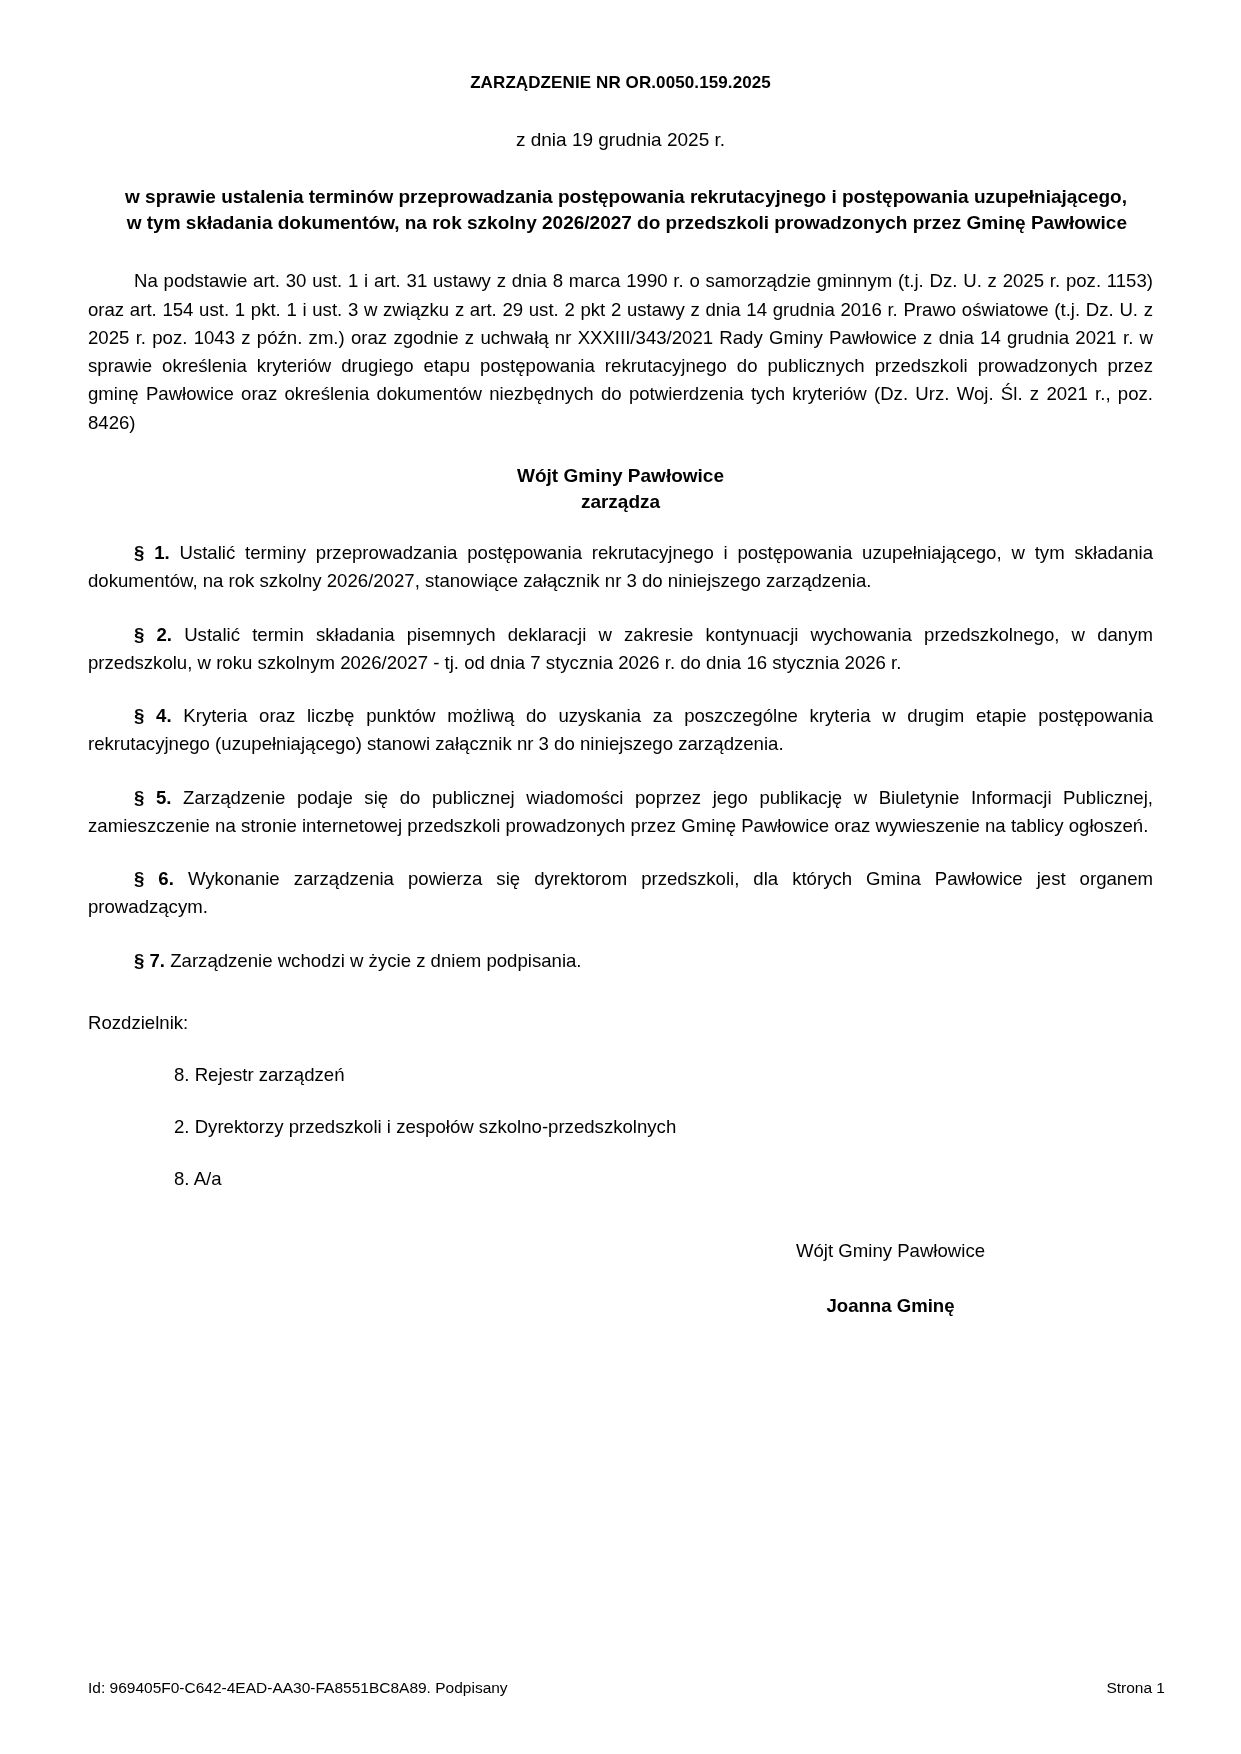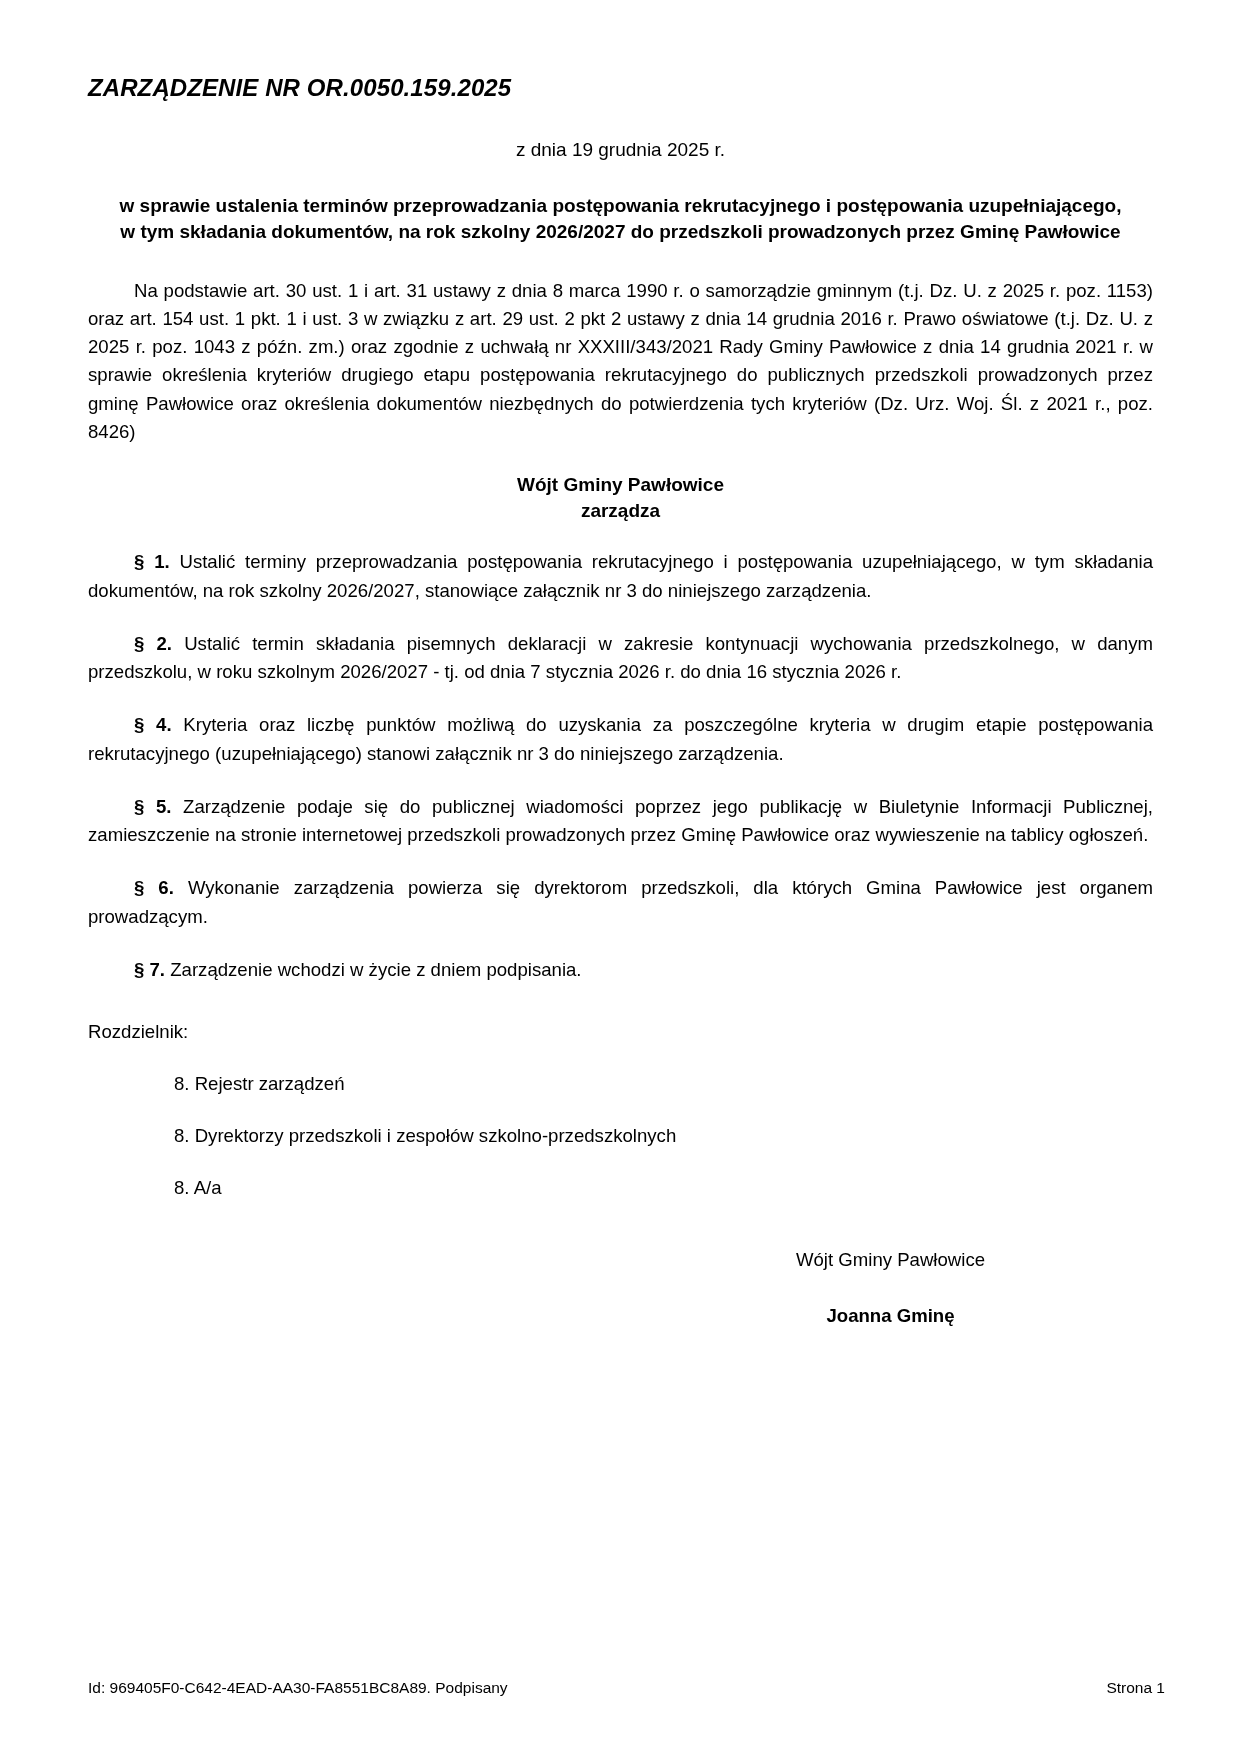--- a/index.html
+++ b/index.html
@@ -15,37 +15,37 @@
     position: relative;
     width: 1241px;
     height: 1754px;
     margin: 0 auto;
     background: #ffffff;
     box-sizing: border-box;
     padding: 72px 88px 0 88px;
     overflow: hidden;
   }
   .doc-title {
+    text-align: center;
     font-weight: bold;
-    font-size: 24px;
+    font-size: 17px;
     line-height: 1.32;
     letter-spacing: 0.1px;
-    font-style: italic;
   }
   .doc-title .line {
     display: block;
   }
   .doc-date {
     text-align: center;
     font-size: 19px;
     margin-top: 34px;
     line-height: 1.3;
   }
   .doc-subject {
-    text-align: center;
+    text-align: right;
     font-weight: bold;
     font-size: 19px;
     line-height: 1.35;
     margin-top: 31px;
     padding: 0 26px;
   }
   .preamble {
     text-align: justify;
     text-justify: inter-word;
     font-size: 18.6px;
@@ -148,21 +148,21 @@
   <p class="para"><span class="marker">§ 5.</span> <span>Zarządzenie podaje się do publicznej wiadomości poprzez jego publikację w Biuletynie Informacji Publicznej, zamieszczenie na stronie internetowej przedszkoli prowadzonych przez Gminę Pawłowice oraz wywieszenie na tablicy ogłoszeń.</span></p>
 
   <p class="para"><span class="marker">§ 6.</span> <span>Wykonanie zarządzenia powierza się dyrektorom przedszkoli, dla których Gmina Pawłowice jest organem prowadzącym.</span></p>
 
   <p class="para"><span class="marker">§ 7.</span> <span>Zarządzenie wchodzi w życie z dniem podpisania.</span></p>
 
   <div class="rozdzielnik-label">Rozdzielnik:</div>
 
   <ul class="rozdzielnik-list">
     <li>8. Rejestr zarządzeń</li>
-    <li>8. Dyrektorzy przedszkoli i zespołów szkolno-przedszkolnych</li>
+    <li>2. Dyrektorzy przedszkoli i zespołów szkolno-przedszkolnych</li>
     <li>8. A/a</li>
   </ul>
 
   <div class="signature">
     <div class="role">Wójt Gminy Pawłowice</div>
     <div class="name">Joanna Gminę</div>
   </div>
 
   <div class="footer">
     <span class="doc-id">Id: 969405F0-C642-4EAD-AA30-FA8551BC8A89. Podpisany</span>

